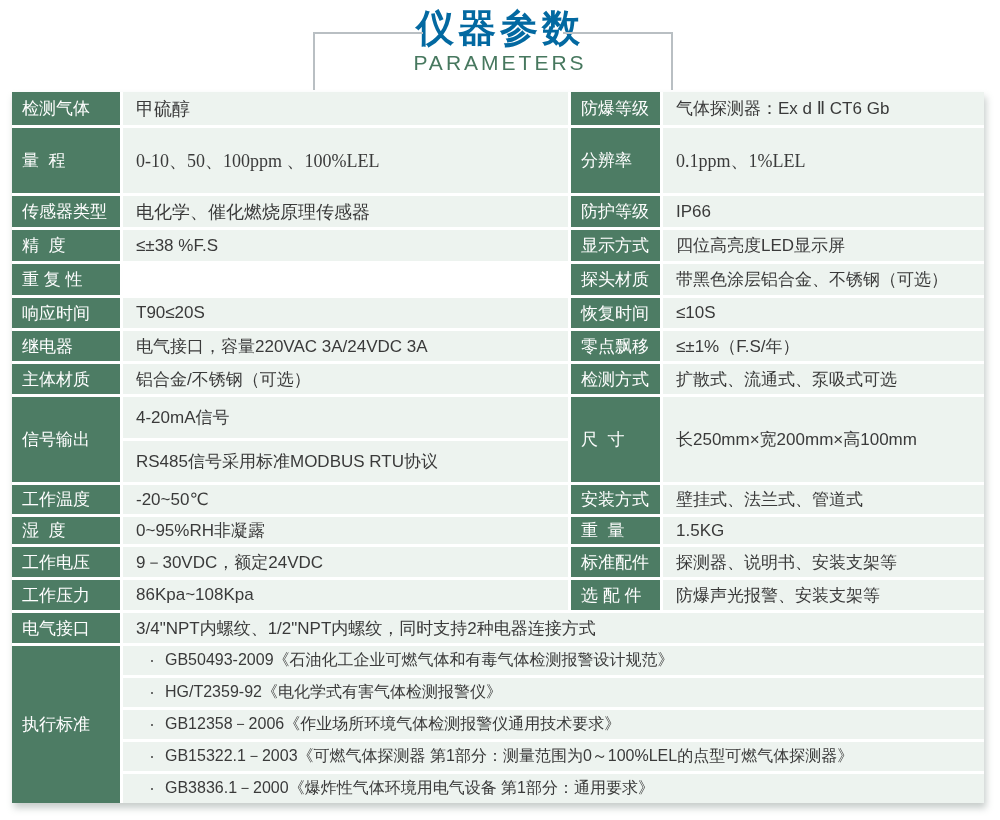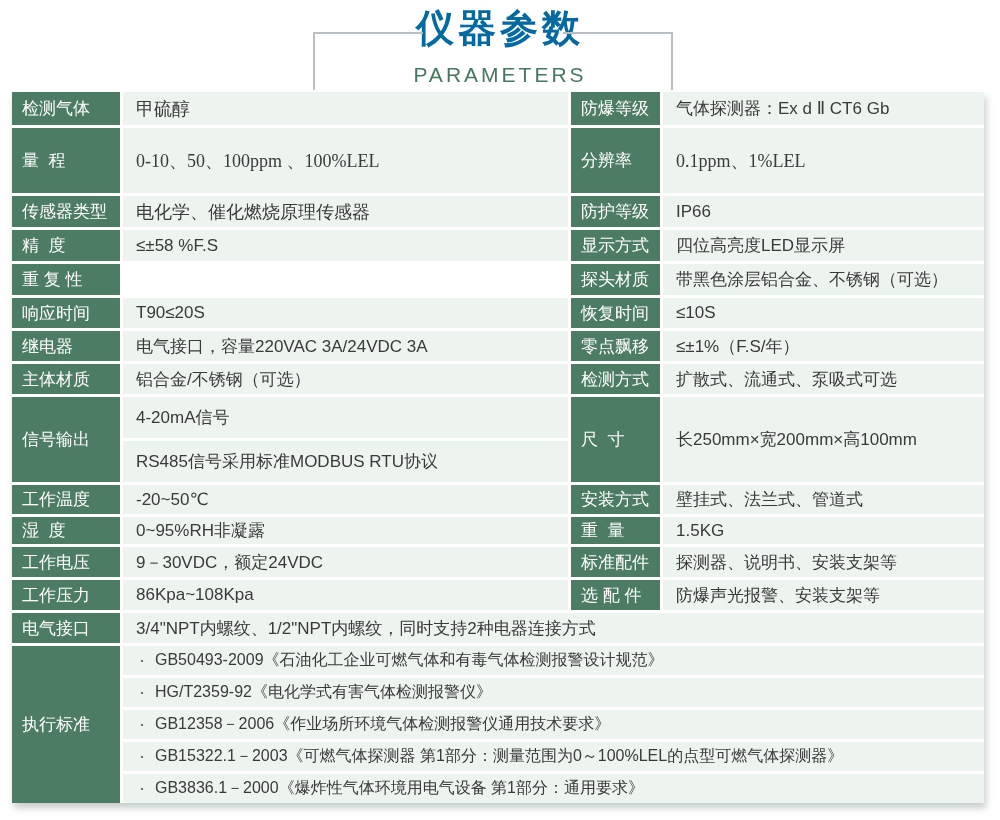--- a/index.html
+++ b/index.html
@@ -11,21 +11,21 @@
     overflow:hidden;
   }
   
   .title-wrap{position:absolute;left:0;top:8px;width:1000px;text-align:center;}
   .title-zh{
     font-size:38px;font-weight:bold;letter-spacing:4px;
     color:#0369a1;line-height:40px;
   }
   .title-en{
     font-size:21px;letter-spacing:3px;color:#47785f;
-    line-height:24px;margin-top:15px;font-weight:400;
+    line-height:24px;margin-top:3px;font-weight:400;
   }
   .bracket{position:absolute;background:#b9bfc3;}
   .bk-vl{left:313px;top:32px;width:2px;height:58px;}
   .bk-vr{left:671px;top:32px;width:2px;height:58px;}
   .bk-hl{left:313px;top:32px;width:110px;height:2px;}
   .bk-hr{left:563px;top:32px;width:110px;height:2px;}
   
   .spec-grid{
     position:absolute;left:12px;top:92px;
     width:972px;
@@ -42,21 +42,21 @@
     padding-left:10px;font-size:17px;
     white-space:pre;
   }
   .c-value{
     background:#edf3ef;color:#3a3a3a;
     display:flex;align-items:center;
     padding-left:13px;font-size:17px;
     white-space:nowrap;overflow:hidden;
   }
   .serif{font-family:"Liberation Serif","DejaVu Serif",serif;font-size:18px;}
-  .std{font-size:16px;padding-left:10px;}
+  .std{font-size:16px;padding-left:20px;}
   .std::before{content:"·";margin:0 10px 0 6px;color:#555;font-size:18px;}
 </style>
 </head>
 <body>
 
 <div class="page">
 
   <div class="title-wrap">
     <div class="title-zh">仪器参数</div>
     <div class="title-en">PARAMETERS</div>
@@ -77,21 +77,21 @@
     <div class="c-value serif" style="grid-area:2/2">0-10、50、100ppm 、100%LEL</div>
     <div class="c-label" style="grid-area:2/3">分辨率</div>
     <div class="c-value serif" style="grid-area:2/4">0.1ppm、1%LEL</div>
 
     <div class="c-label" style="grid-area:3/1">传感器类型</div>
     <div class="c-value serif" style="grid-area:3/2">电化学、催化燃烧原理传感器</div>
     <div class="c-label" style="grid-area:3/3">防护等级</div>
     <div class="c-value" style="grid-area:3/4">IP66</div>
 
     <div class="c-label" style="grid-area:4/1">精  度</div>
-    <div class="c-value" style="grid-area:4/2">≤±58 %F.S</div>
+    <div class="c-value" style="grid-area:4/2">≤±38 %F.S</div>
     <div class="c-label" style="grid-area:4/3">显示方式</div>
     <div class="c-value" style="grid-area:4/4">四位高亮度LED显示屏</div>
 
     <div class="c-label" style="grid-area:5/1">重 复 性</div>
     <div class="c-label" style="grid-area:5/3">探头材质</div>
     <div class="c-value" style="grid-area:5/4">带黑色涂层铝合金、不锈钢（可选）</div>
 
     <div class="c-label" style="grid-area:6/1">响应时间</div>
     <div class="c-value" style="grid-area:6/2">T90≤20S</div>
     <div class="c-label" style="grid-area:6/3">恢复时间</div>

